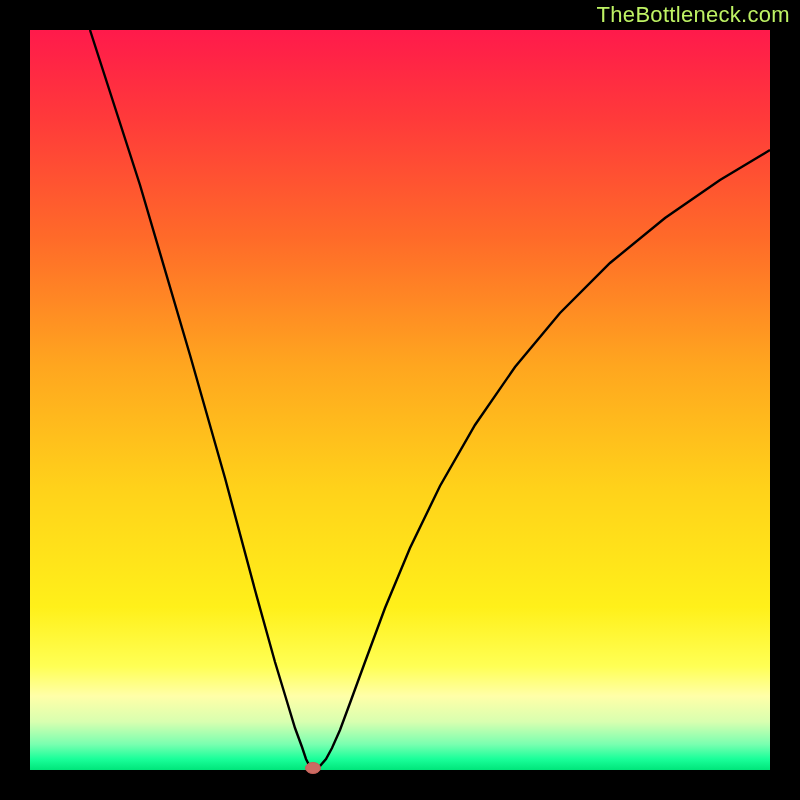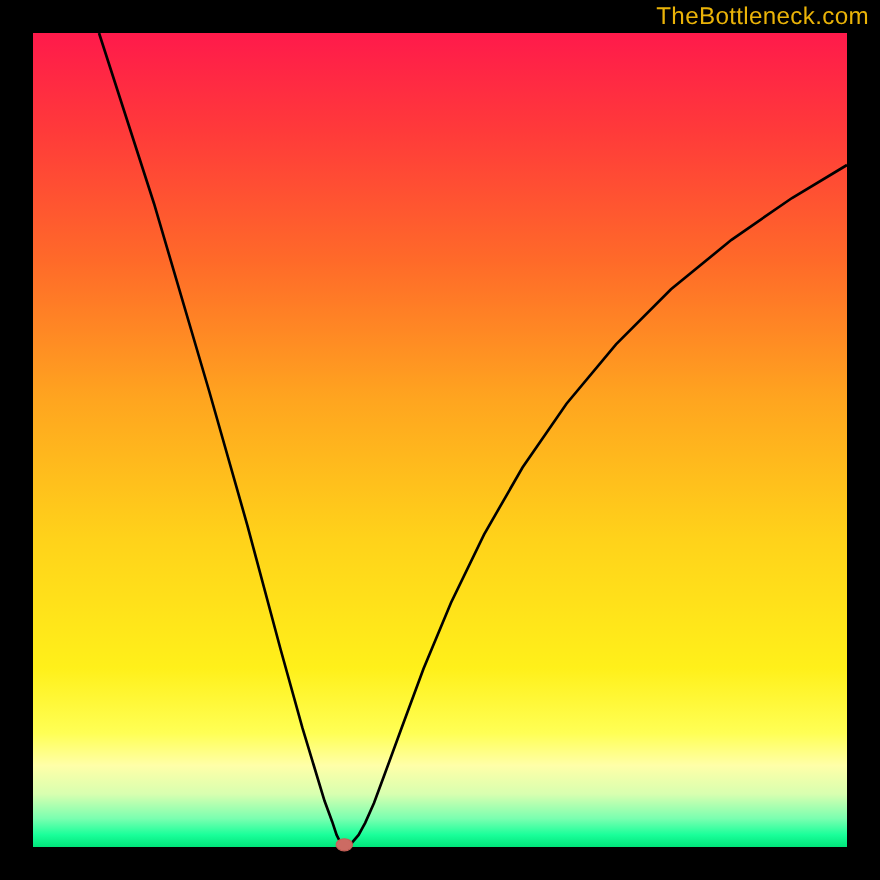--- a/index.html
+++ b/index.html
@@ -14,21 +14,21 @@
   .frame {
     position: relative;
     width: 800px;
     height: 800px;
     background: #000;
   }
   .watermark {
     position: absolute;
     top: 2px;
     right: 10px;
-    color: #eab308;
+    color: #bef264;
     font-size: 22px;
     font-weight: 500;
     letter-spacing: 0.3px;
     user-select: none;
   }
   svg {
     position: absolute;
     top: 0;
     left: 0;
   }

